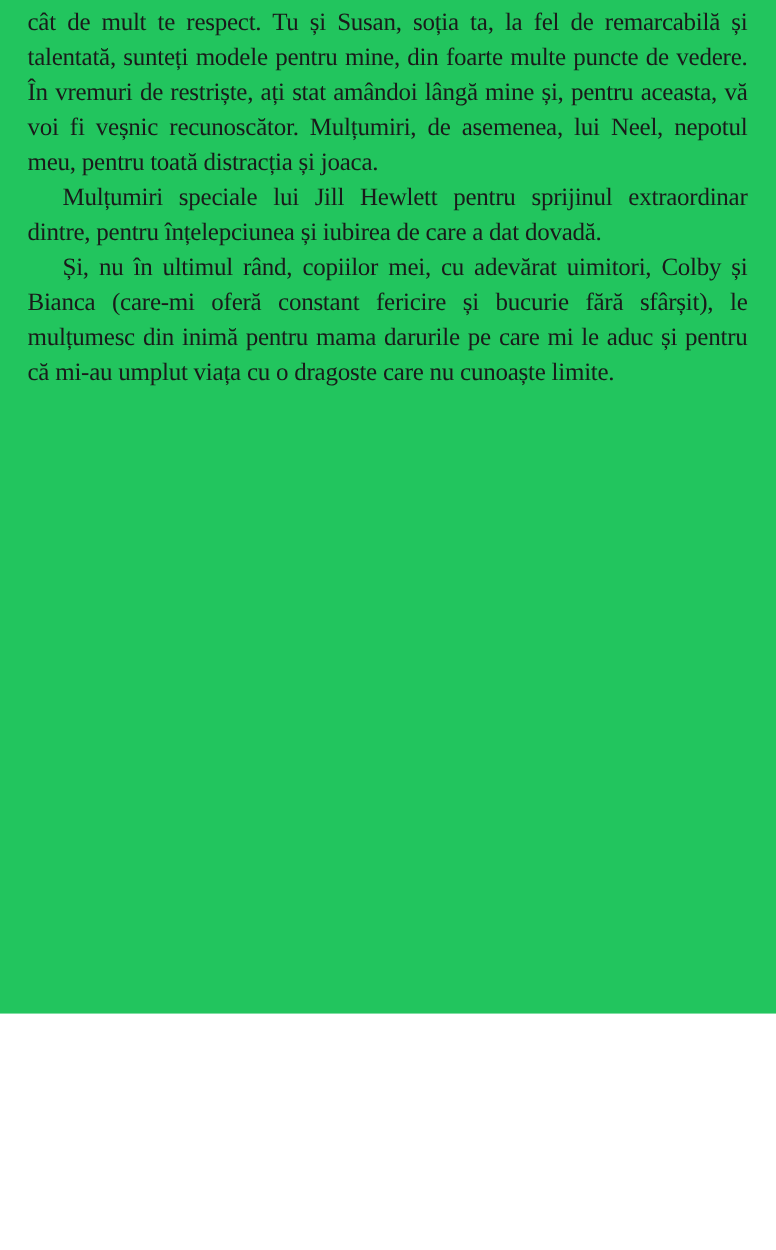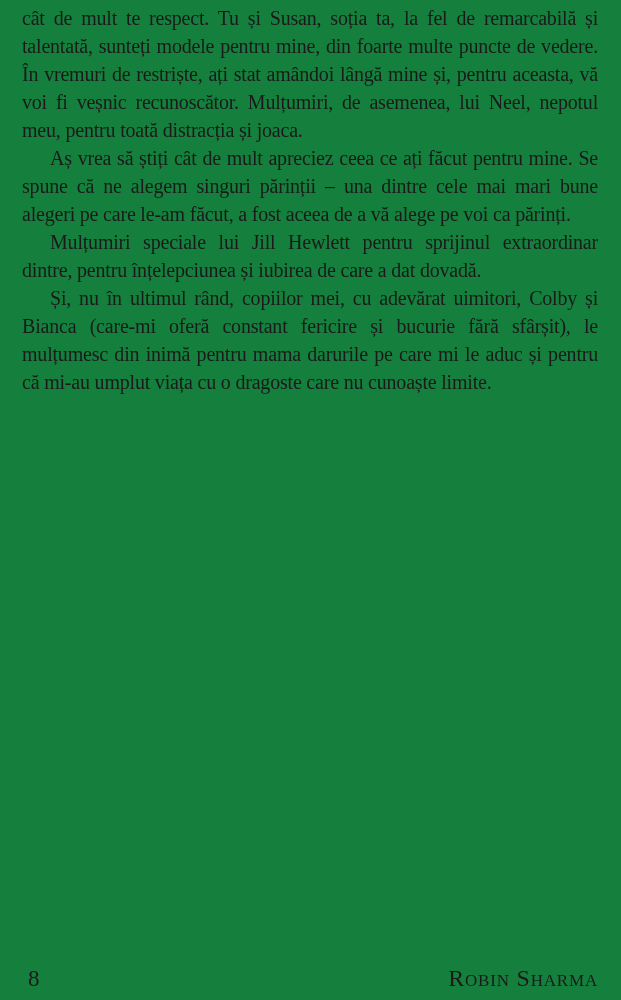--- a/index.html
+++ b/index.html
@@ -3,22 +3,22 @@
 <meta charset="utf-8">
 <style>
   html, body {
     margin: 0;
     padding: 0;
     background: #ffffff;
   }
   .page {
     position: relative;
     width: 621px;
-    height: 1000px;
-    background: #15803d;
+    height: 811px;
+    background: #22c55e;
     overflow: hidden;
     font-family: "Liberation Serif", "DejaVu Serif", serif;
     color: #1a1a1a;
   }
   .content {
     position: absolute;
     left: 22px;
     top: 4px;
     width: 576px;
     font-size: 20px;
@@ -51,21 +51,20 @@
     letter-spacing: 0.8px;
   }
 </style>
 </head>
 <body>
 
 <div class="page">
 
   <main class="content">
     <p class="no-indent">cât de mult te respect. Tu și Susan, soția ta, la fel de remarcabilă și talentată, sunteți modele pentru mine, din foarte multe puncte de vedere. În vremuri de restriște, ați stat amândoi lângă mine și, pentru aceasta, vă voi fi veșnic recunoscător. Mulțumiri, de asemenea, lui Neel, nepotul meu, pentru toată distracția și joaca.</p>
-    <p>Aș vrea să știți cât de mult apreciez ceea ce ați făcut pentru mine. Se spune că ne alegem singuri părinții – una dintre cele mai mari bune alegeri pe care le-am făcut, a fost aceea de a vă alege pe voi ca părinți.</p>
     <p>Mulțumiri speciale lui Jill Hewlett pentru sprijinul extraordinar dintre, pentru înțelepciunea și iubirea de care a dat dovadă.</p>
     <p>Și, nu în ultimul rând, copiilor mei, cu adevărat uimitori, Colby și Bianca (care-mi oferă constant fericire și bucurie fără sfârșit), le mulțumesc din inimă pentru mama darurile pe care mi le aduc și pentru că mi-au umplut viața cu o dragoste care nu cunoaște limite.</p>
   </main>
 
   <span class="page-number">8</span>
 
   <span class="author">Robin Sharma</span>
 
 </div>
 

